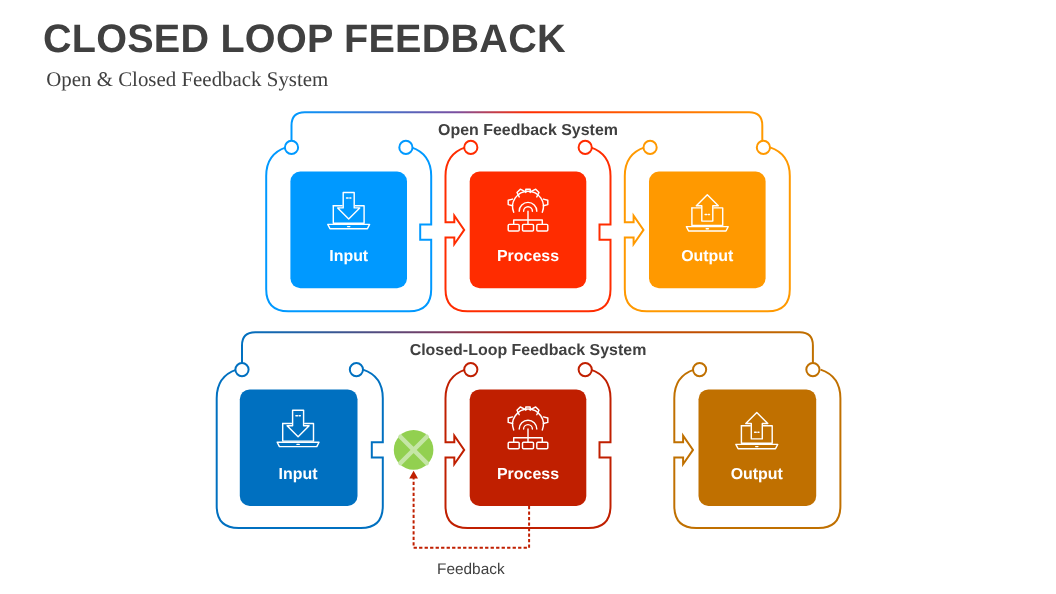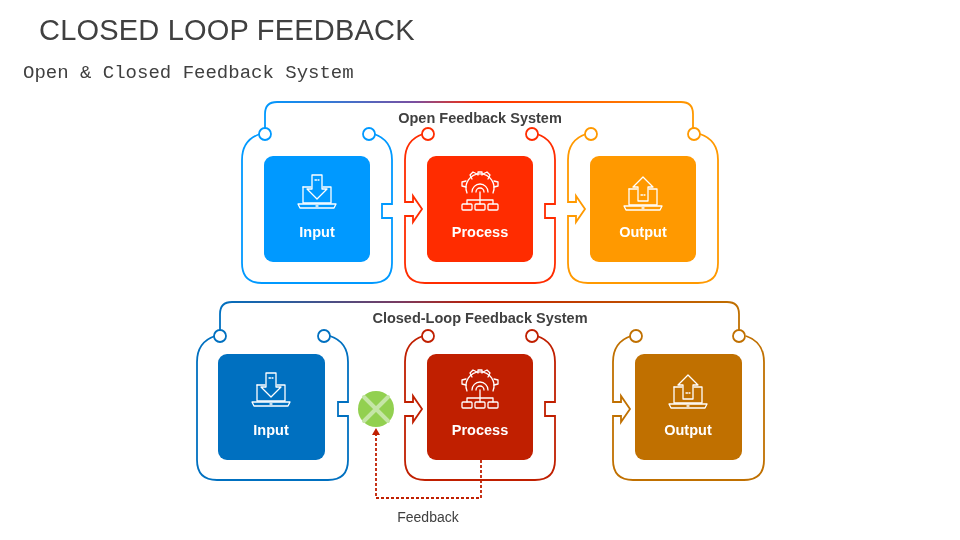--- a/index.html
+++ b/index.html
@@ -1,18 +1,18 @@
 <!DOCTYPE html>
 <html><head>
 <meta charset="utf-8">
 <style>
   html, body { margin:0; padding:0; background:#ffffff; }
   body { width:960px; height:540px; position:relative; overflow:hidden; font-family:"Liberation Sans", sans-serif; }
-  .title { position:absolute; left:39px; top:14px; font-size:29px; font-weight:normal; color:#404040; letter-spacing:0.2px; font-family:"Liberation Sans", sans-serif; }
-  .subtitle { position:absolute; left:23px; top:62px; font-size:19px; color:#404040; font-family:Liberation Mono, monospace; }
+  .title { position:absolute; left:39px; top:14px; font-size:36px; font-weight:bold; color:#404040; letter-spacing:0.2px; font-family:"Liberation Sans", sans-serif; }
+  .subtitle { position:absolute; left:42px; top:62px; font-size:19px; color:#404040; font-family:Liberation Serif, serif; }
   svg { position:absolute; left:0; top:0; }
   .lbl { font-family:"Liberation Sans", sans-serif; font-size:14.5px; font-weight:bold; fill:#ffffff; }
   .sect { font-family:"Liberation Sans", sans-serif; font-size:14.5px; font-weight:bold; fill:#404040; }
   .fb { font-family:"Liberation Sans", sans-serif; font-size:14px; fill:#404040; }
   .ico { fill:none; stroke:#ffffff; stroke-width:1.3; stroke-linejoin:round; stroke-linecap:round; }
 </style>
 </head>
 <body>
 
 <div class="title">CLOSED LOOP FEEDBACK</div>

